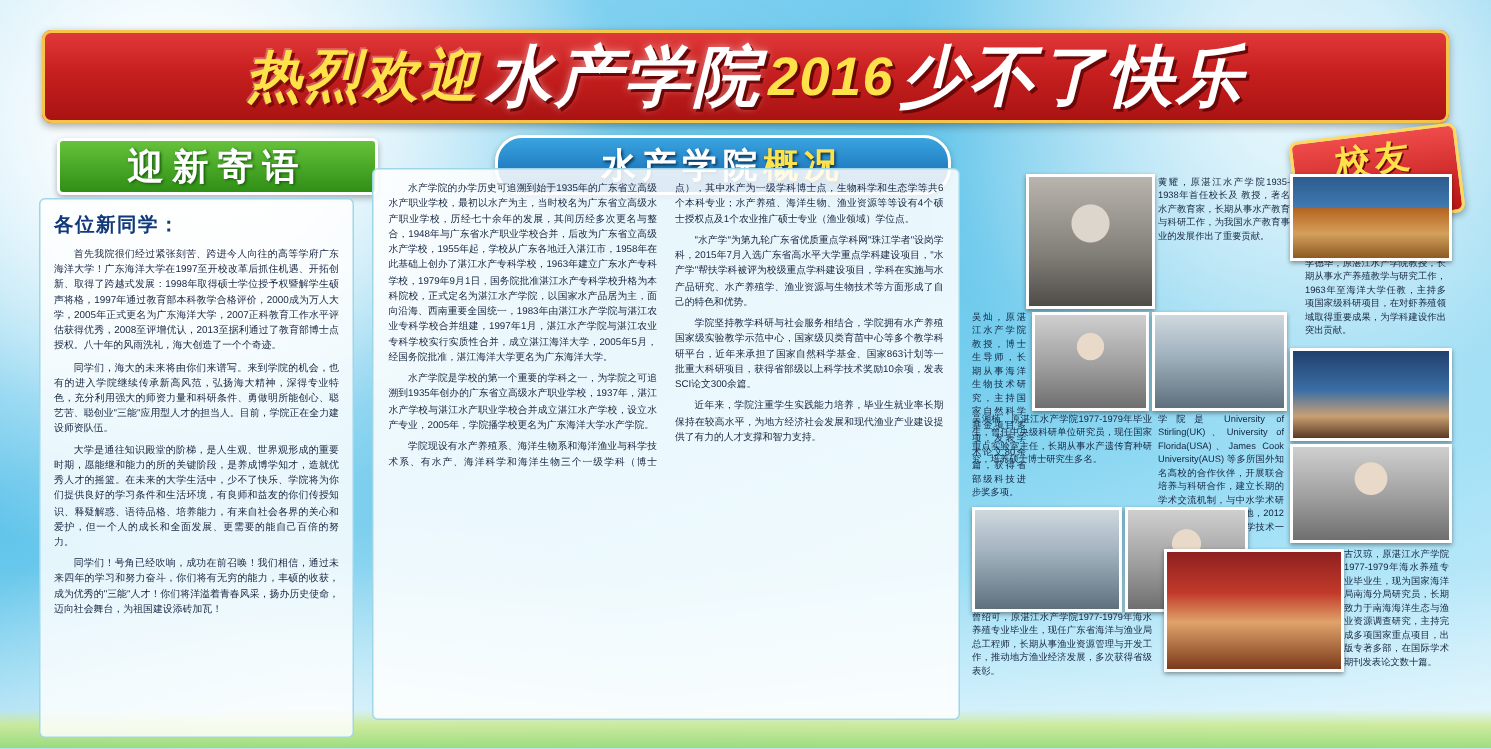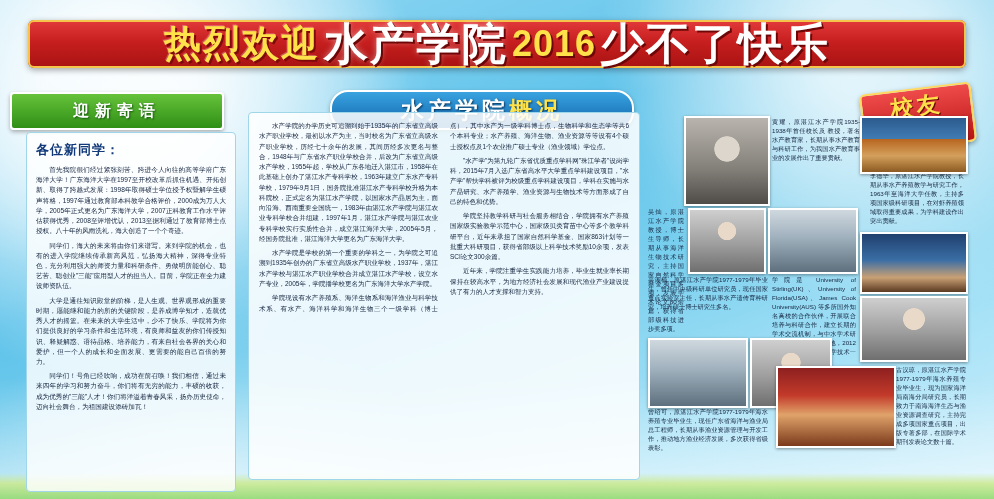--- a/index.html
+++ b/index.html
@@ -20,25 +20,25 @@
   .sw1{left:-180px;top:-120px;width:640px;height:420px;background:radial-gradient(ellipse at 50% 50%, rgba(255,255,255,.75), rgba(255,255,255,0) 65%);}
   .sw2{right:-120px;top:-160px;width:520px;height:460px;background:radial-gradient(ellipse at 50% 50%, rgba(255,255,255,.55), rgba(255,255,255,0) 62%);}
   .sw3{left:-60px;bottom:-180px;width:520px;height:380px;background:radial-gradient(ellipse at 50% 50%, rgba(255,255,255,.45), rgba(255,255,255,0) 65%);}
   .wave{position:absolute;left:0;right:0;bottom:0;height:120px;
     background:linear-gradient(to top, rgba(255,255,255,.55), rgba(255,255,255,0));}
   .greenband{position:absolute;left:0;right:0;bottom:0;height:26px;
     background:linear-gradient(to top,#8fd86a,#cbe98d 60%,rgba(203,233,141,0));opacity:.85;}
 
   
   .banner{
-    position:absolute;left:28px;top:20px;width:938px;height:48px;
+    position:absolute;left:28px;top:20px;width:938px;height:62px;
     border-radius:6px;
     background:linear-gradient(180deg,#e33b3b 0%, #c71f1f 45%, #a81212 100%);
     box-shadow:0 2px 6px rgba(0,0,0,.35), inset 0 0 0 2px #f5c44a;
-    display:flex;align-items:center;justify-content:center;gap:4px;
+    display:flex;align-items:center;justify-content:center;gap:4px;font-style:italic;
   }
   .banner .t1{
     font-size:37px;font-weight:bold;letter-spacing:2px;
     color:#ffe24a;
     text-shadow:2px 2px 0 #7e0a0a, -1px -1px 0 #ffffff44;
     font-family:"DejaVu Sans","Liberation Sans",sans-serif;
   }
   .banner .t2{
     font-size:44px;font-weight:bold;letter-spacing:2px;
     color:#ffffff;
@@ -53,25 +53,25 @@
     font-size:44px;font-weight:bold;letter-spacing:2px;color:#ffffff;
     text-shadow:2px 2px 0 #6d0606;
   }
 
   
   .ribbon{
     position:absolute;display:flex;align-items:center;justify-content:center;
     color:#fff;font-weight:bold;
   }
   .ribbon-left{
-    left:10px;top:92px;width:210px;height:34px;
+    left:38px;top:92px;width:210px;height:34px;
     background:linear-gradient(180deg,#66c23a,#2f8f16);
     border:2px solid #fff;border-radius:4px;
     box-shadow:0 2px 4px rgba(0,0,0,.3);
-    font-size:16px;letter-spacing:6px;
+    font-size:24px;letter-spacing:6px;
     text-shadow:1px 1px 2px #14570a;
   }
   .ribbon-mid{
     left:330px;top:90px;width:300px;height:36px;
     background:linear-gradient(180deg,#3aa3e0,#0f63ab);
     border:2px solid #fff;border-radius:18px;
     box-shadow:0 2px 4px rgba(0,0,0,.3);
     font-size:23px;letter-spacing:4px;
     text-shadow:1px 1px 2px #073358;
   }

